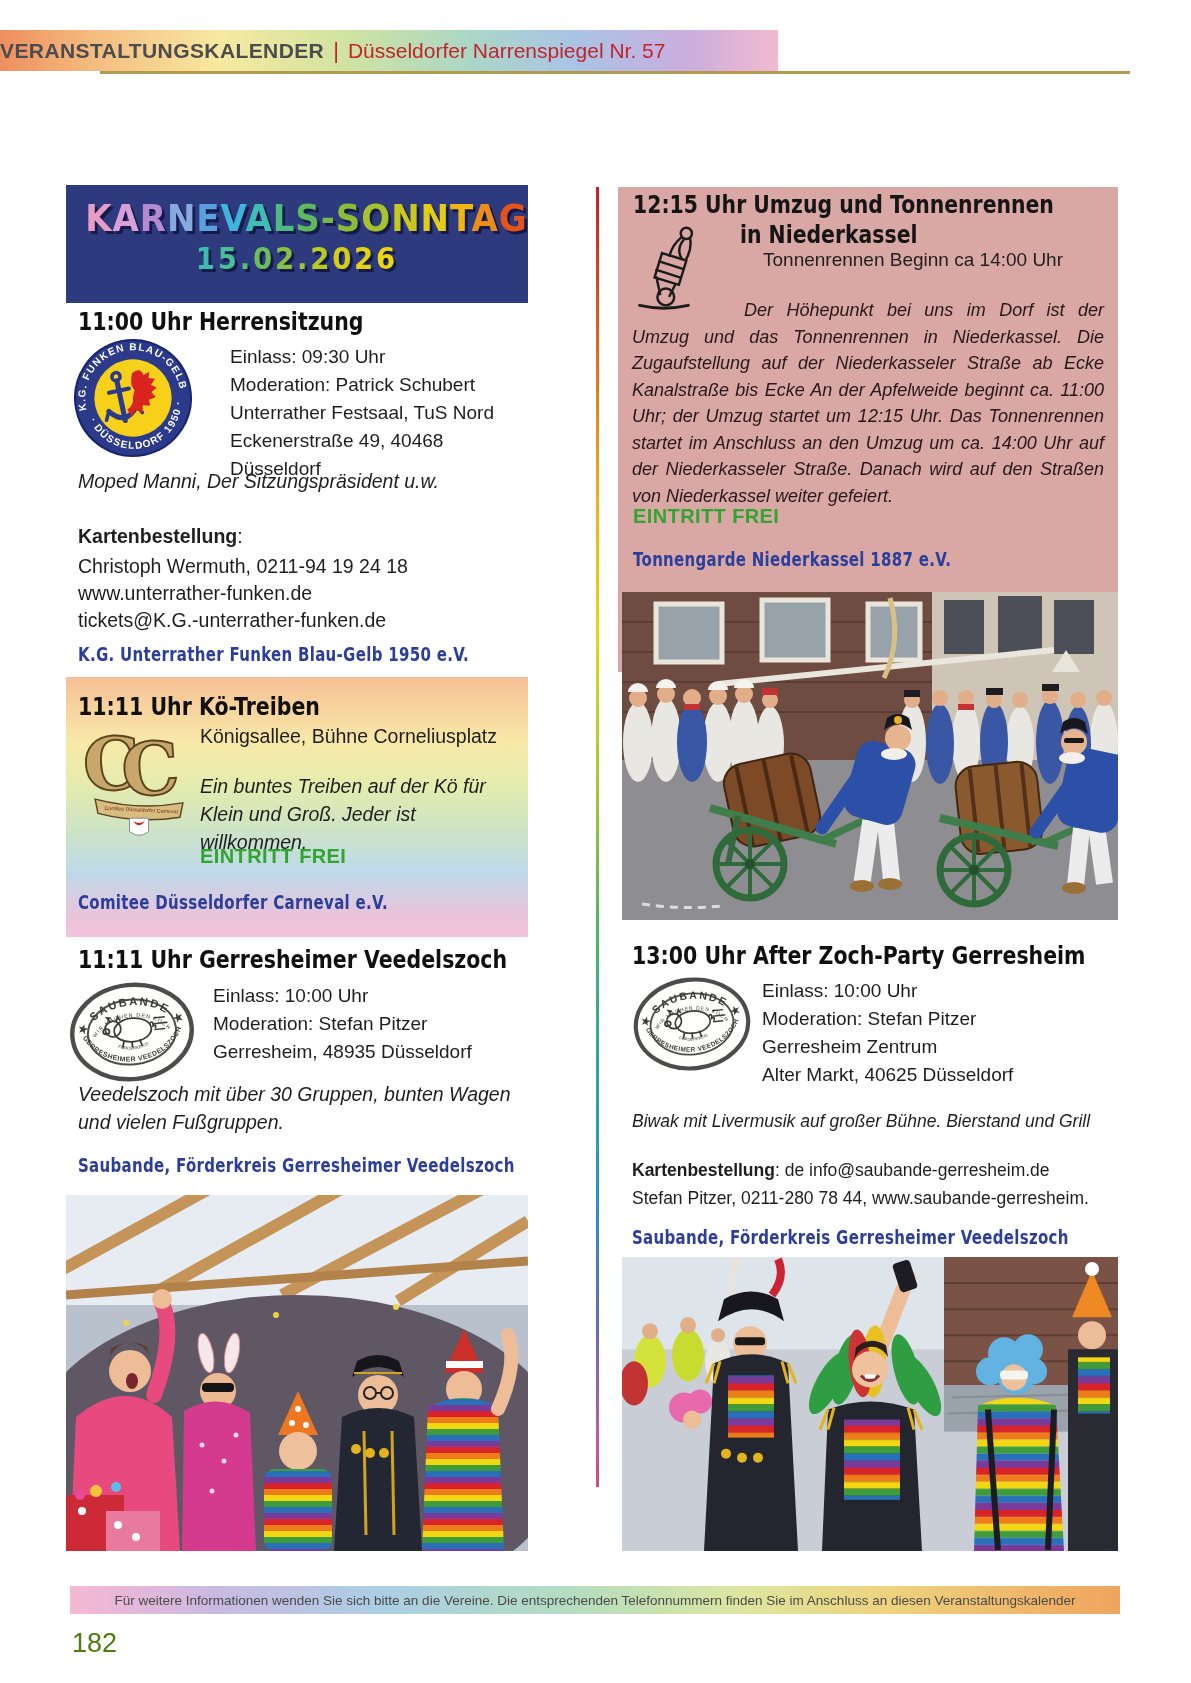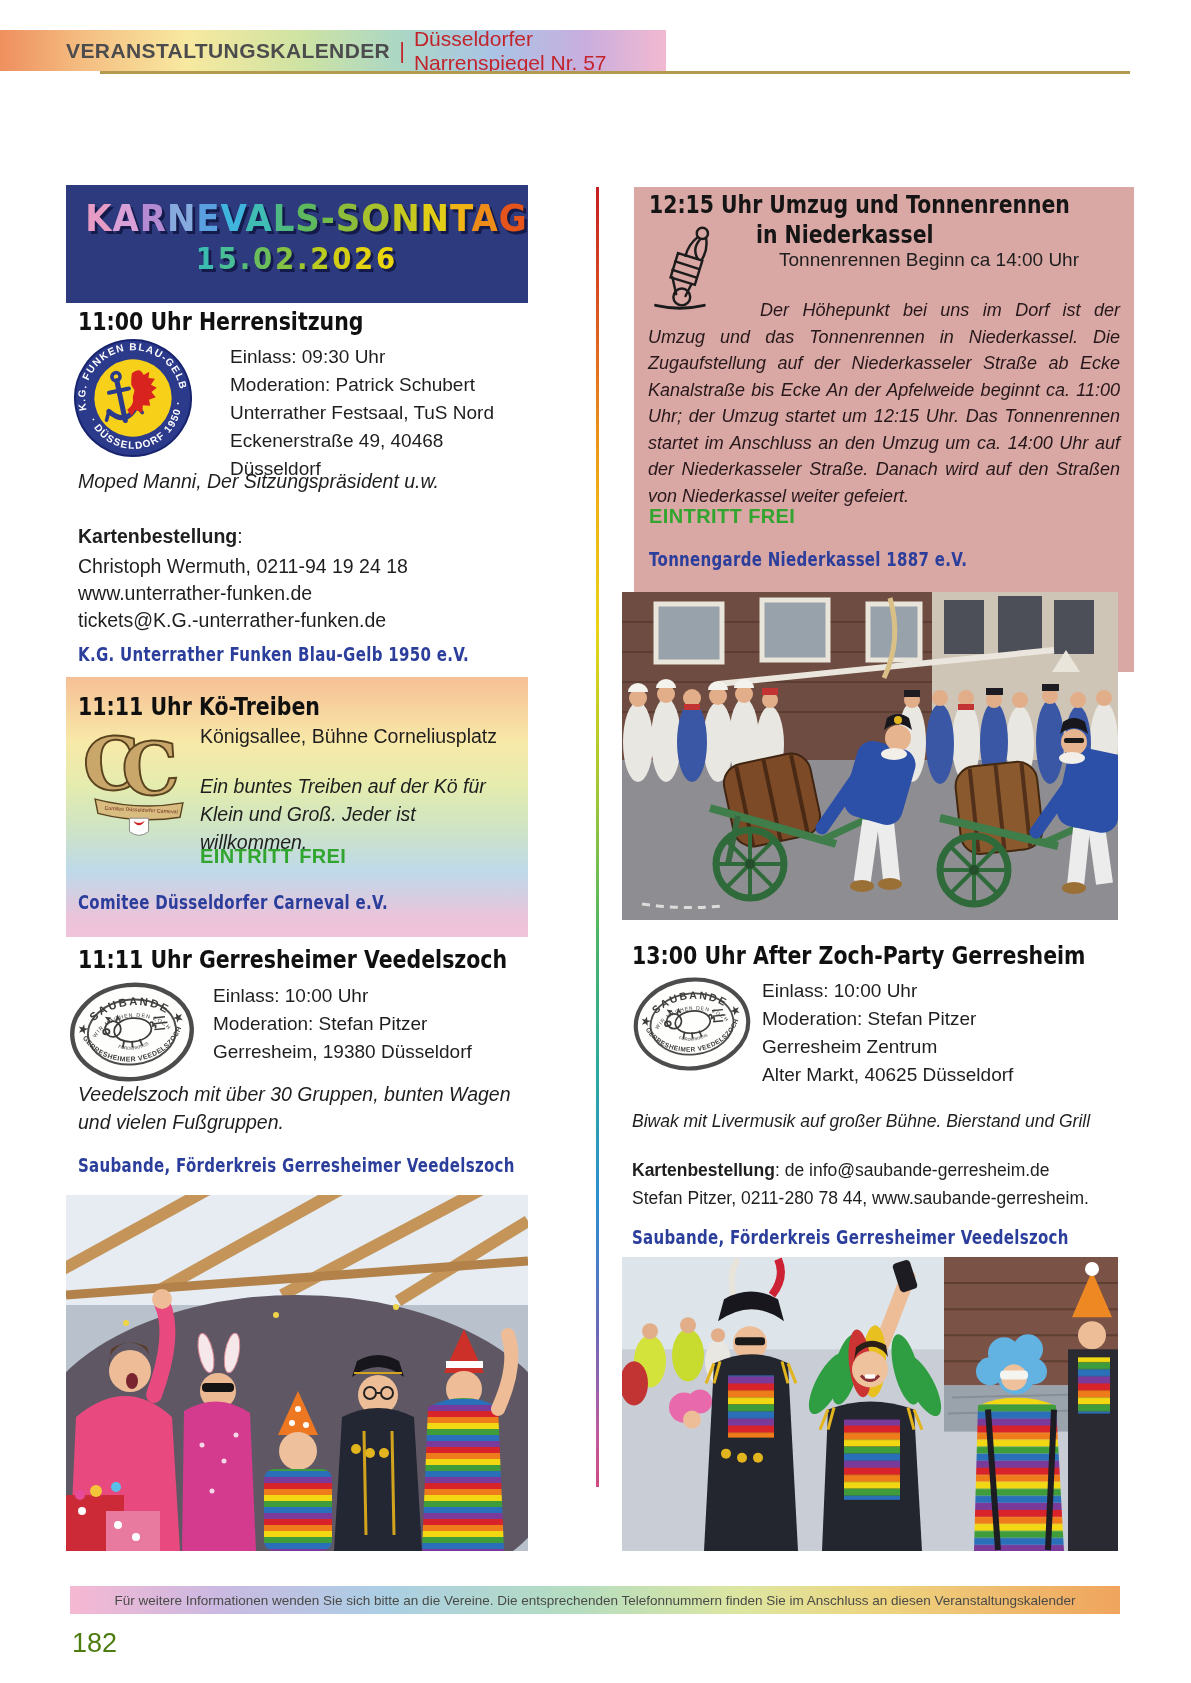--- a/index.html
+++ b/index.html
@@ -1,22 +1,22 @@
 <!DOCTYPE html>
 <html style="--club-blue: #2b3e9b; --free-green: #31a52f; --pink-box: #d9a7a4; --banner-navy: #2d3a7d; --accent-red: #c2242c;"><head>
 <meta charset="utf-8">
 <style>
   html,body { margin:0; padding:0; background:#ffffff; }
   .page { position:relative; width:1191px; height:1683px; background:#fff; overflow:hidden;
           font-family:"Liberation Sans", sans-serif; color:#222; }
 
   
-  .header-bar { position:absolute; left:0; top:30px; width:666px; height:41px; box-sizing:border-box;
+  .header-bar { position:absolute; left:0; top:30px; width:778px; height:41px; box-sizing:border-box;
     background:linear-gradient(90deg,#ee8f5e 0%,#f4bc80 12%,#f8e9a0 28%,#cfe3a2 45%,#abd7c5 60%,#a9c4e6 74%,#c9aede 88%,#f2b9d1 100%);
-    display:flex; align-items:center; padding-left:66px; }
+    display:flex; align-items:center; }
   .header-title { font-weight:bold; font-size:21px; color:#4c4c4e; letter-spacing:.4px; }
   .header-sep { color:var(--accent-red,#c2242c); font-size:22px; margin:0 9px; }
   .header-issue { color:var(--accent-red,#c2242c); font-size:21px; }
   .gold-rule { position:absolute; left:100px; top:71px; width:1030px; height:3px; background:#b29a4e; }
 
   .col { position:absolute; top:185px; height:1366px; }
   #col-left  { left:66px;  width:462px; }
   #col-right { left:618px; width:500px; }
   .divider { position:absolute; left:596px; top:187px; width:3px; height:1300px;
     background:linear-gradient(180deg,#c41e25 0%,#e2641e 12%,#f0b016 24%,#e8d414 34%,#a5c832 46%,#4ab468 58%,#2aa9a0 68%,#2a8fd0 78%,#6a6ab8 88%,#c05a9e 96%,#d04a80 100%); }
@@ -38,21 +38,21 @@
   .note { font-style:italic; font-size:19.5px; line-height:28px; color:#1e1e1e; }
   .tickets { font-size:19.5px; line-height:27px; color:#1e1e1e;margin-top:8px; }
   .tickets b { font-weight:bold; }
   .club { font-family:"DejaVu Sans",sans-serif; font-weight:bold; font-size:20px;
     color:var(--club-blue,#2b3e9b); white-space:nowrap; transform:scaleX(.75); transform-origin:0 50%; letter-spacing:.4px; }
   .free { font-weight:bold; font-size:20px; color:var(--free-green,#31a52f); letter-spacing:.4px; }
 
   .ko-box { position:absolute; left:0; top:492px; width:462px; height:260px;
     background:linear-gradient(180deg,#f6bf95 0%,#f8e9a8 25%,#e4ecae 42%,#cfe4c4 58%,#bed9ea 75%,#eac4da 92%,#f2c3da 100%); }
 
-  .pink-box { position:absolute; left:16px; top:2px; width:500px; height:485px; background:var(--pink-box,#d9a7a4); }
+  .pink-box { position:absolute; left:0; top:2px; width:500px; height:485px; background:var(--pink-box,#d9a7a4); }
   .pk-title { font-family:"DejaVu Sans",sans-serif; font-weight:bold; font-size:24px; color:#151515;
     white-space:nowrap; transform:scaleX(.85); transform-origin:0 50%; }
   .pk-sub { font-size:19px; color:#1e1e1e; }
   .pk-para { position:absolute; left:14px; right:14px; top:110px; text-align:justify; text-indent:112px;
     font-style:italic; font-size:18px; line-height:26.5px; color:#26181a; }
 
   .r-small { font-size:17.5px; }
   .photo { position:absolute; overflow:hidden; background:#888; }
   .photo svg { display:block; width:100%; height:100%; }
 
@@ -166,21 +166,21 @@
           <path d="M56,61 l-2,7 M64,62 l0,7 M72,61 l2,7"></path>
           <path d="M84,46 q4,-3 3,3 q4,-2 2,3"></path>
           <path d="M88,41 h12 M88,47 h14 M88,53 h11" stroke-width="1.5"></path>
         </g>
       </g>
     </svg>
 
     <div class="abs details" style="left:147px; top:797px;">
       <div>Einlass: 10:00 Uhr</div>
       <div>Moderation: Stefan Pitzer</div>
-      <div>Gerresheim, 19380 Düsseldorf</div>
+      <div>Gerresheim, 48935 Düsseldorf</div>
     </div>
 
     <div class="abs note" style="left:12px; top:895px; width:450px;">Veedelszoch mit über 30 Gruppen, bunten Wagen und vielen Fußgruppen.</div>
 
     <div class="abs club" style="left:12px; top:968px;">Saubande, Förderkreis Gerresheimer Veedelszoch</div>
 
     <div class="photo" style="left:0; top:1010px; width:462px; height:356px;">
       <svg viewBox="0 0 462 356" preserveAspectRatio="none" aria-label="Kostümierte Jecken auf dem Gerresheimer Veedelszoch">
         <defs>
           <pattern id="rbA" width="10" height="36" patternUnits="userSpaceOnUse">

